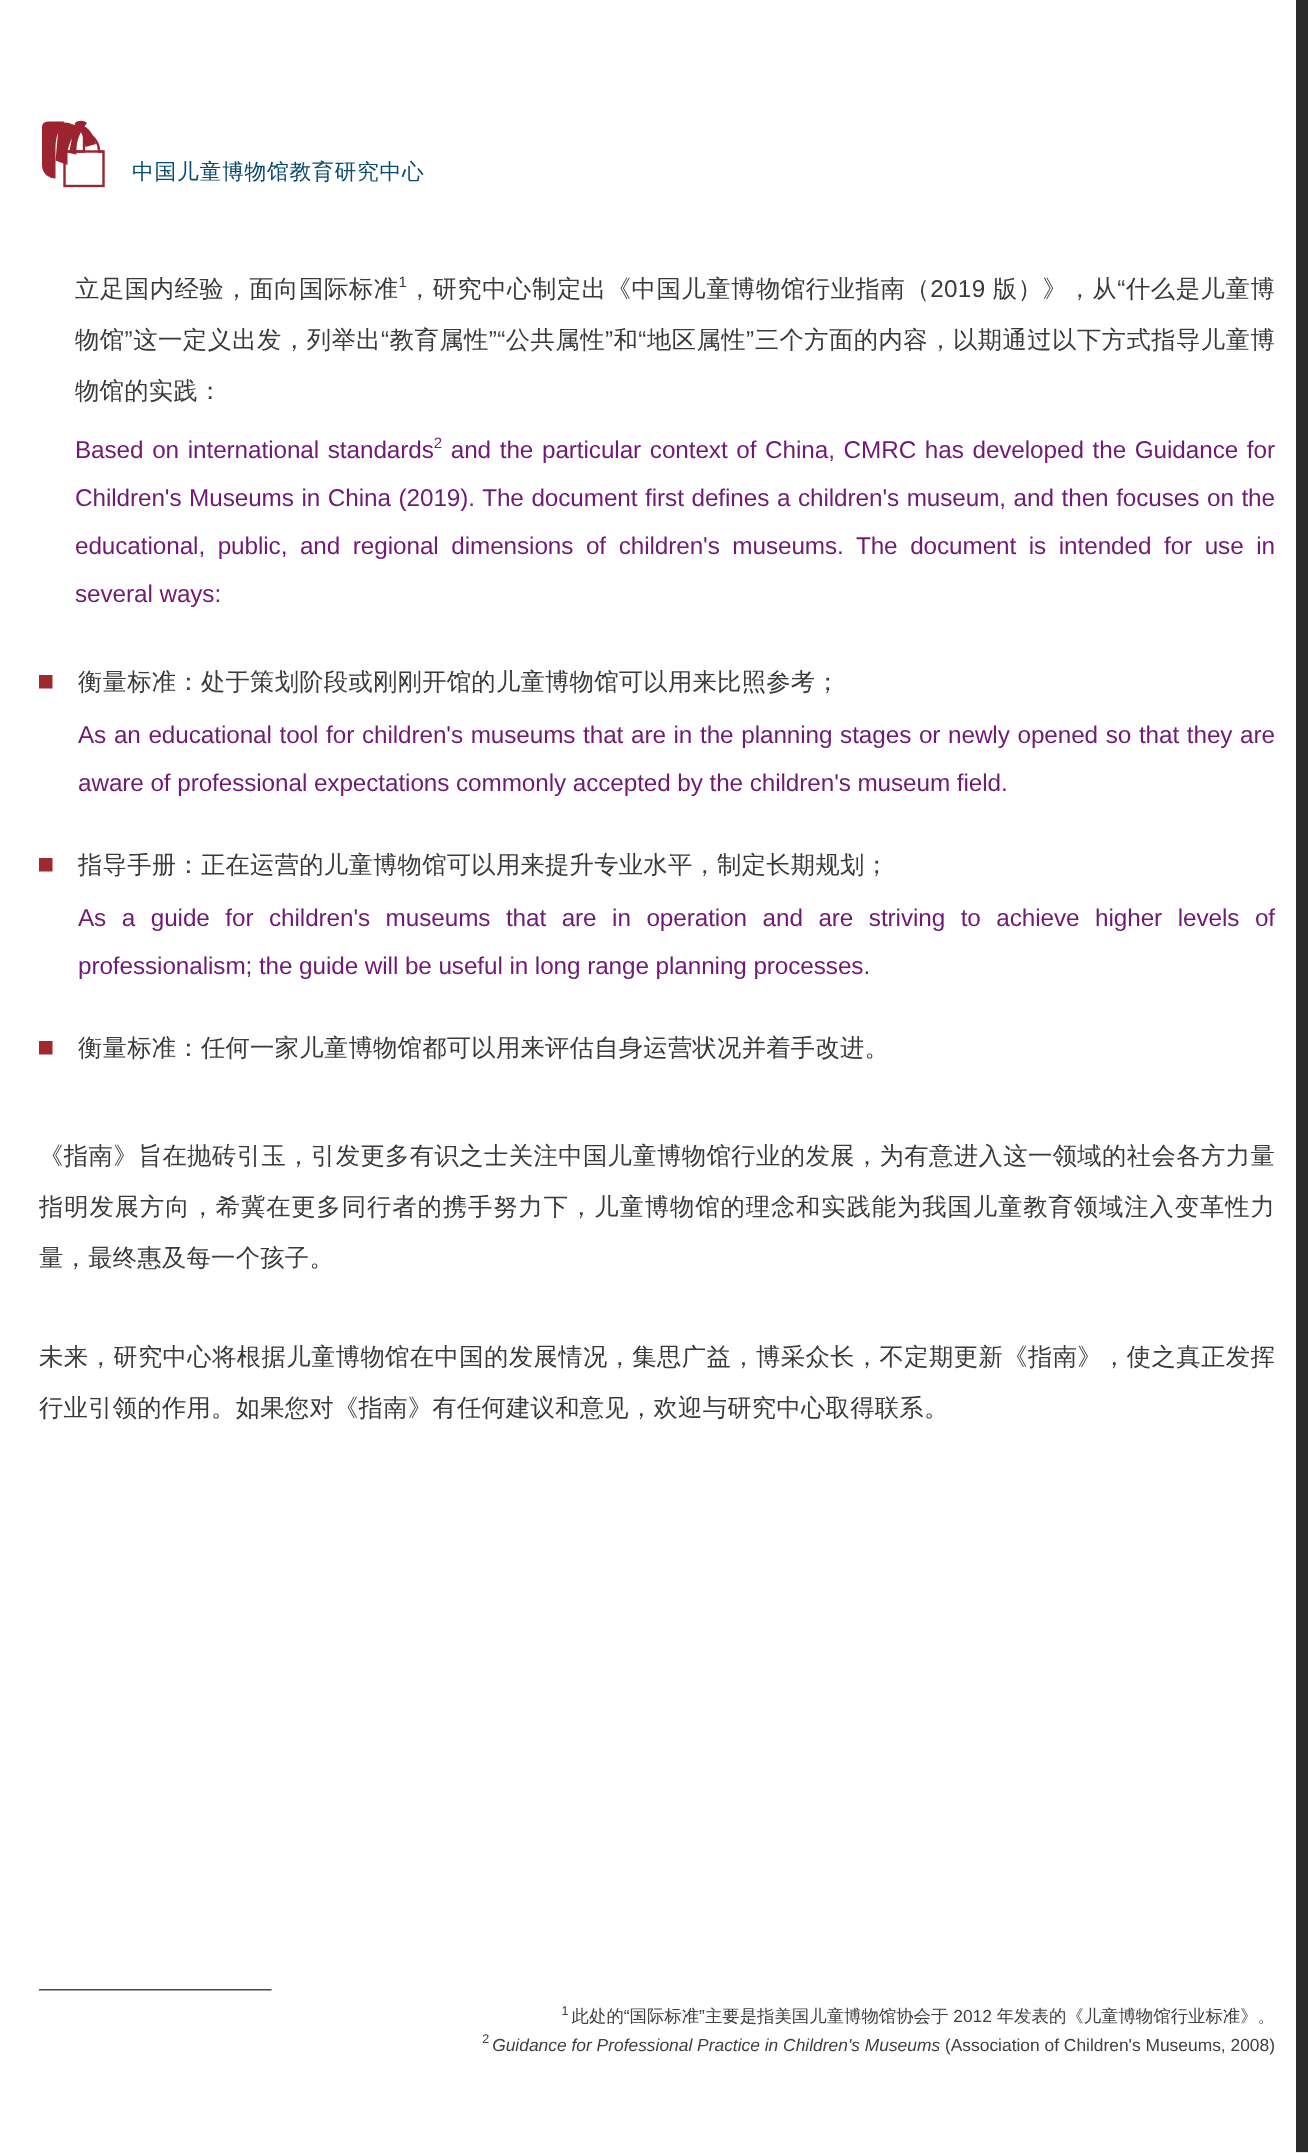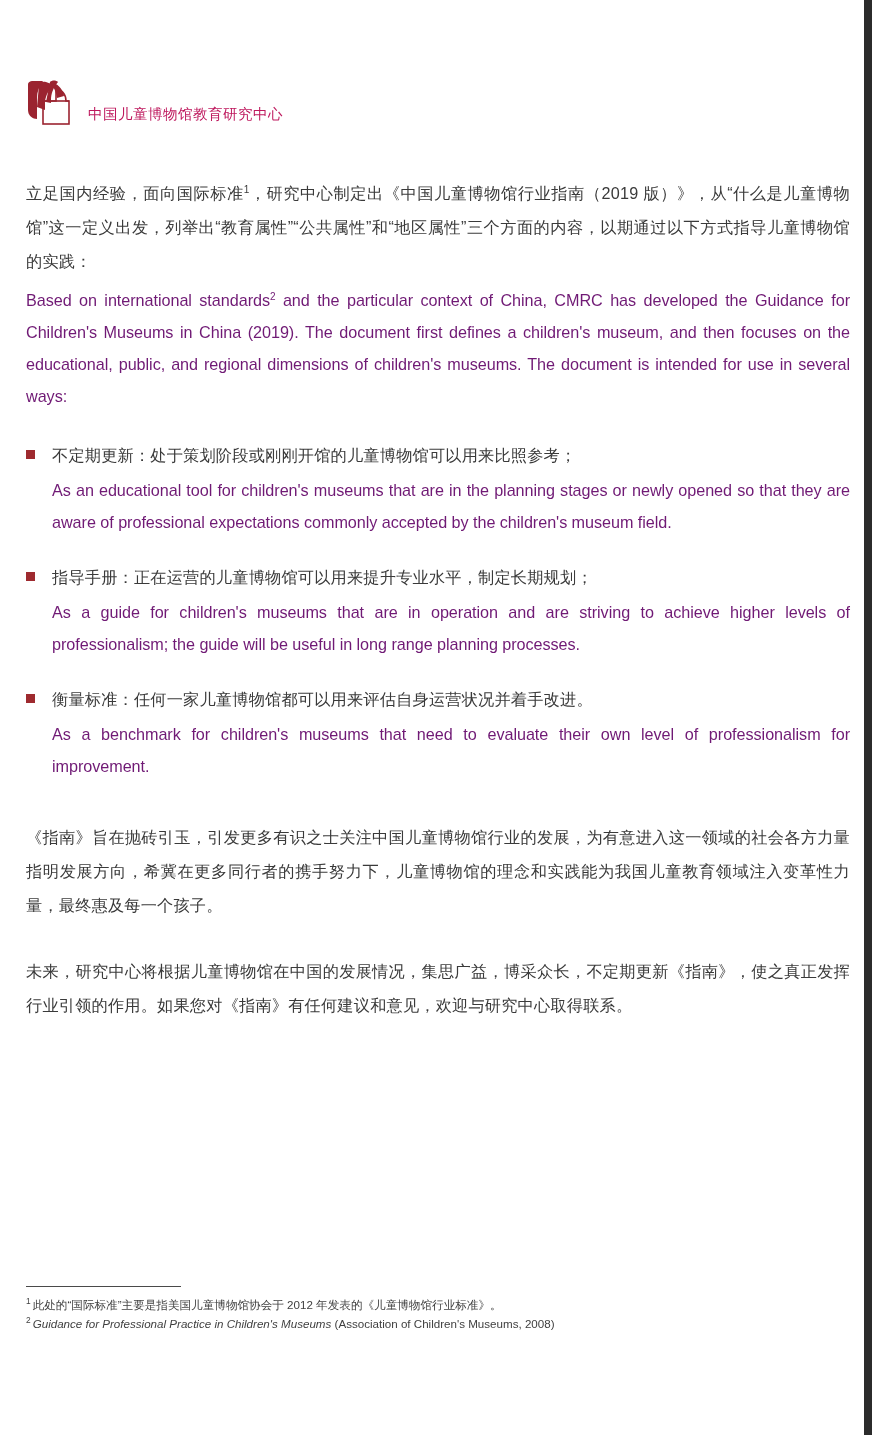--- a/index.html
+++ b/index.html
@@ -56,29 +56,30 @@
     width: 44px;
     height: 46px;
     flex: 0 0 44px;
     position: relative;
   }
   .logo-mark svg { display: block; }
   .masthead-title {
     margin-left: 18px;
     font-size: 14.5px;
     letter-spacing: 0.5px;
-    color: #be185d;
+    color: #0c4a6e;
     font-weight: 500;
     white-space: nowrap;
     margin-top: 24px;
   }
 
   
   .body-block {
     margin-top: 0;
+    margin-left: 24px;
   }
   p.zh, p.en {
     margin: 0;
     text-align: justify;
     text-justify: inter-ideograph;
   }
   p.zh {
     font-size: 16.2px;
     line-height: 34px;
     color: #3a3a3a;
@@ -118,22 +119,23 @@
     width: 9px;
     height: 9px;
     background: #9e2a2f;
   }
   li .zh { margin-bottom: 2px; }
 
   
   .footnotes {
     position: absolute;
     left: 0;
-    top: 1286px;
+    top: 1326px;
     width: 824px;
+    text-align: right;
   }
   .fn-rule {
     width: 155px;
     height: 0;
     border-top: 1.6px solid #4a4a4a;
     margin-bottom: 8px;
   }
   .fn-line {
     font-size: 11.6px;
     line-height: 19px;
@@ -183,34 +185,33 @@
 
       <p class="en"><span>Based on international standards</span><sup class="fn">2</sup><span> and the particular context of China, CMRC has developed the Guidance for Children's Museums in China (2019). The document first defines a children's museum, and then focuses on the educational, public, and regional dimensions of children's museums. The document is intended for use in several ways:</span></p>
     </div>
 
     <div class="para-gap"></div>
 
     <ul class="points">
 
       <li>
         <span class="sq-bullet"></span>
-        <p class="zh">不定期更新：处于策划阶段或刚刚开馆的儿童博物馆可以用来比照参考；</p>
+        <p class="zh">衡量标准：处于策划阶段或刚刚开馆的儿童博物馆可以用来比照参考；</p>
         <p class="en">As an educational tool for children's museums that are in the planning stages or newly opened so that they are aware of professional expectations commonly accepted by the children's museum field.</p>
       </li>
 
       <li>
         <span class="sq-bullet"></span>
         <p class="zh">指导手册：正在运营的儿童博物馆可以用来提升专业水平，制定长期规划；</p>
         <p class="en">As a guide for children's museums that are in operation and are striving to achieve higher levels of professionalism; the guide will be useful in long range planning processes.</p>
       </li>
 
       <li>
         <span class="sq-bullet"></span>
         <p class="zh">衡量标准：任何一家儿童博物馆都可以用来评估自身运营状况并着手改进。</p>
-        <p class="en">As a benchmark for children's museums that need to evaluate their own level of professionalism for improvement.</p>
       </li>
     </ul>
 
     <div class="para-gap"></div>
 
     <div>
       <p class="zh">《指南》旨在抛砖引玉，引发更多有识之士关注中国儿童博物馆行业的发展，为有意进入这一领域的社会各方力量指明发展方向，希冀在更多同行者的携手努力下，儿童博物馆的理念和实践能为我国儿童教育领域注入变革性力量，最终惠及每一个孩子。</p>
       <div class="para-gap-sm"></div>
     </div>
 

